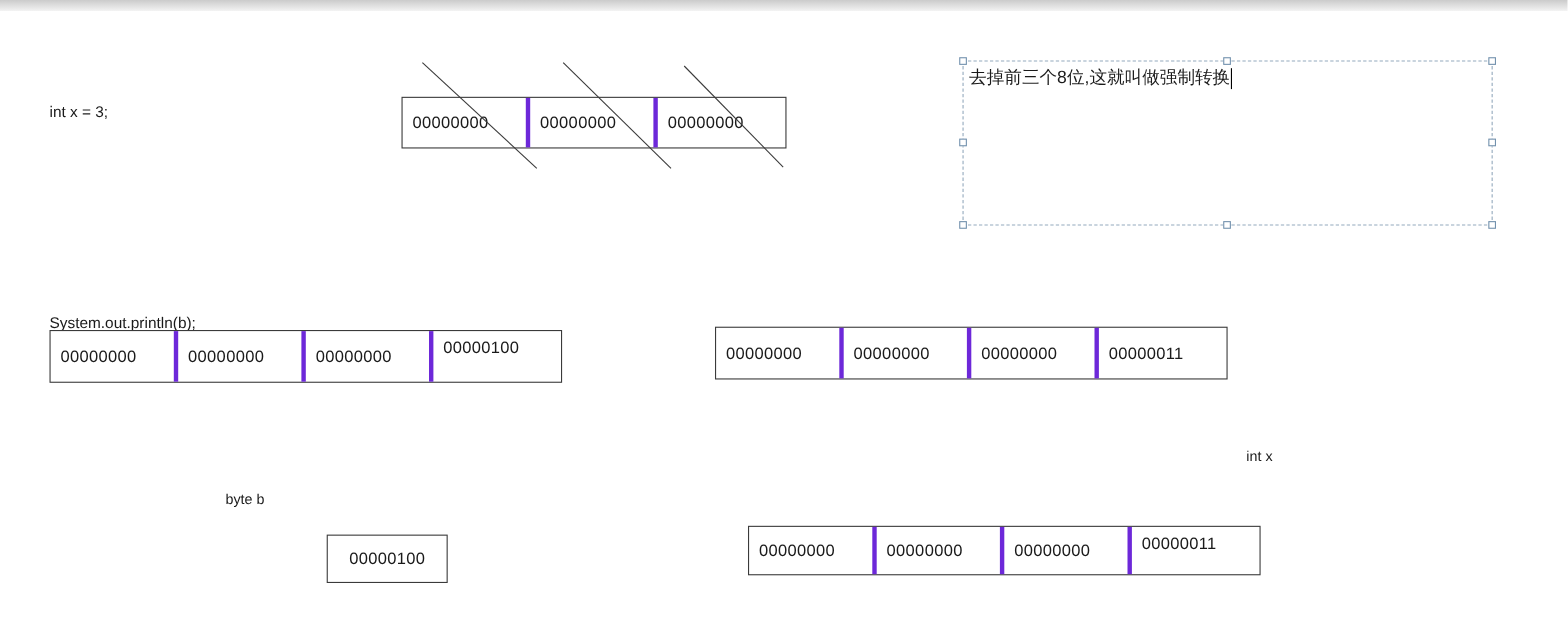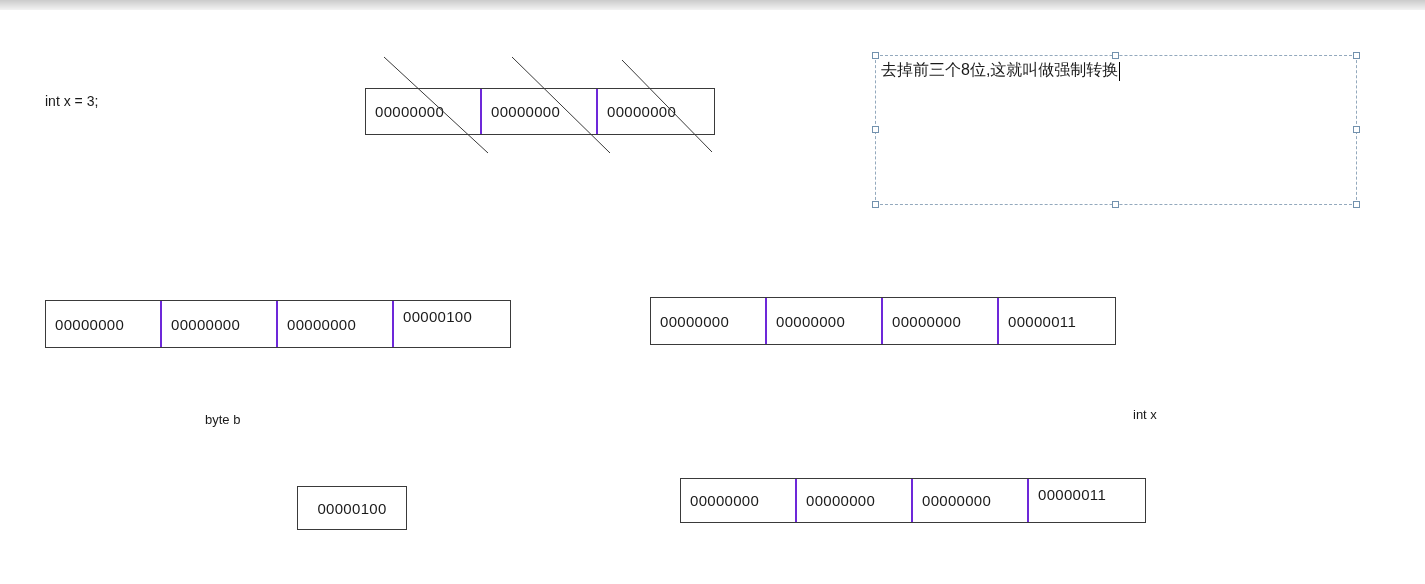--- a/index.html
+++ b/index.html
@@ -31,21 +31,21 @@
   .code-gap { height: 42px; }
 
   .bytebox {
     position: absolute;
     display: flex;
     border: 1px solid #3a3a3a;
     background: #ffffff;
   }
   .cell {
     width: 116px;
-    border-right: 2px solid #6d28d9;
+    border-right: 4px solid #6d28d9;
     display: flex;
     align-items: center;
     padding-left: 9px;
     font-size: 15px;
     letter-spacing: 0.3px;
   }
   .cell:last-child { border-right: 0; }
   .cell.raise { align-items: flex-start; padding-top: 7px; }
 
   .single .cell {
@@ -92,20 +92,21 @@
 </head>
 <body>
 
 <div>
 
   <div class="top-strip"></div>
 
   <div class="code">
     <div>int x = 3;</div>
     <div class="code-gap"></div>
+    <div>System.out.println(b);</div>
   </div>
 
   <div class="bytebox" style="left:365px; top:88px; height:47px;">
     <div class="cell">00000000</div>
     <div class="cell">00000000</div>
     <div class="cell">00000000</div>
   </div>
 
   <svg class="strikes" width="480" height="110" viewBox="0 0 480 110">
     <line x1="24" y1="7" x2="128" y2="103" stroke="#3a3a3a" stroke-width="1"></line>
@@ -135,21 +136,21 @@
     <div class="cell raise">00000100</div>
   </div>
 
   <div class="bytebox" style="left:650px; top:297px; height:48px;">
     <div class="cell">00000000</div>
     <div class="cell">00000000</div>
     <div class="cell">00000000</div>
     <div class="cell">00000011</div>
   </div>
 
-  <div class="label" style="left:205px; top:412px;">byte b</div>
+  <div class="label" style="left:205px; top:446px;">byte b</div>
   <div class="bytebox single" style="left:297px; top:486px; height:44px;">
     <div class="cell">00000100</div>
   </div>
 
   <div class="label" style="left:1133px; top:407px;">int x</div>
   <div class="bytebox" style="left:680px; top:478px; height:45px;">
     <div class="cell">00000000</div>
     <div class="cell">00000000</div>
     <div class="cell">00000000</div>
     <div class="cell raise">00000011</div>

